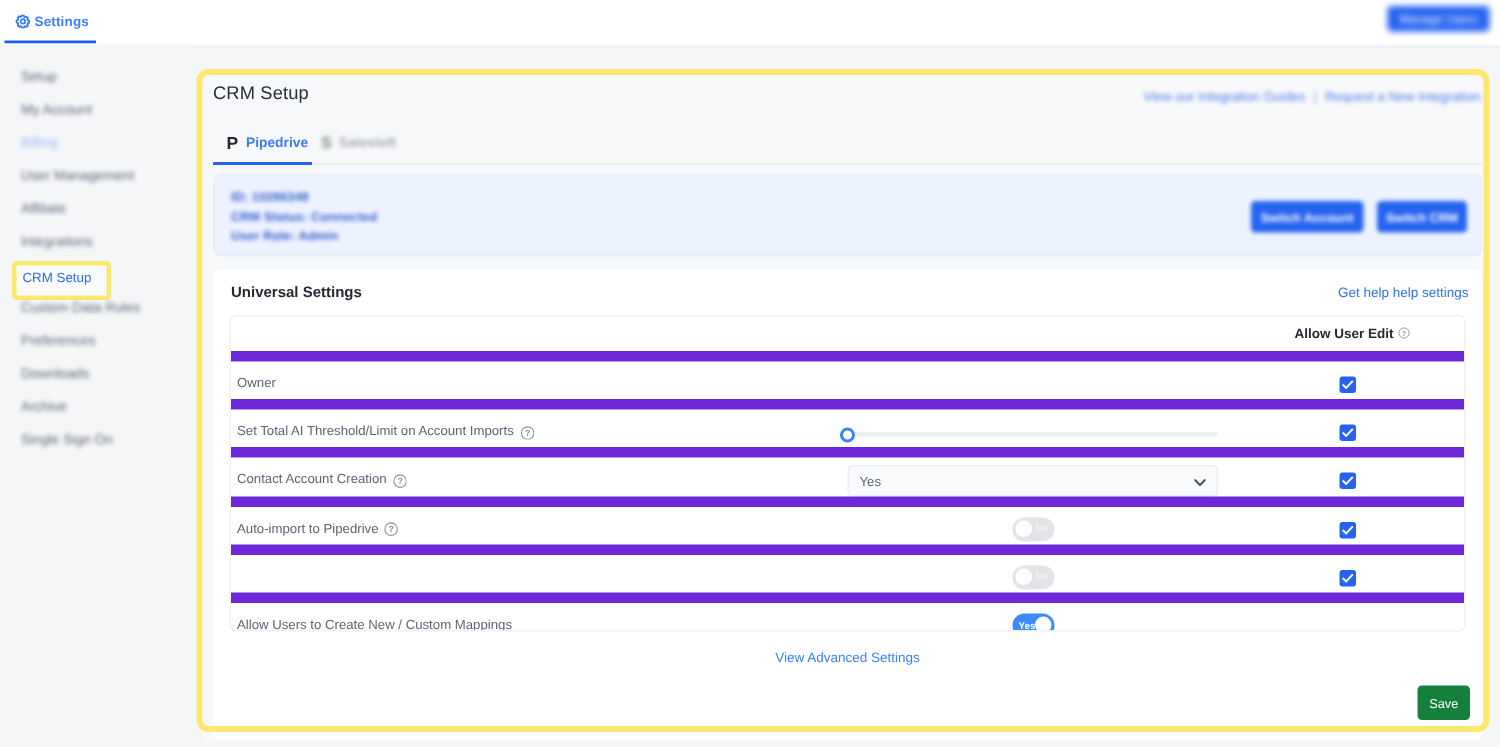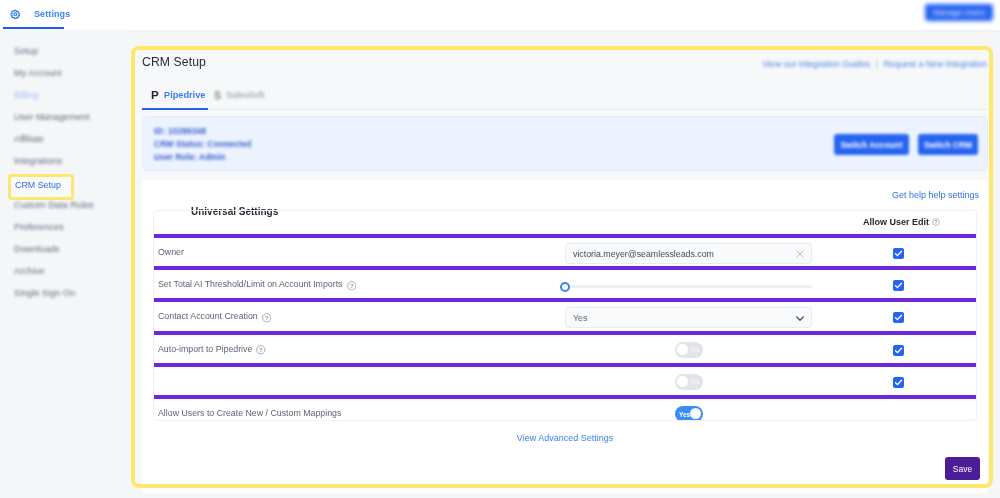--- a/index.html
+++ b/index.html
@@ -4,21 +4,21 @@
 <style>
   * { box-sizing: border-box; margin:0; padding:0; }
   html,body { width:1000px; height:498px; overflow:hidden; }
   body { font-family:"Liberation Sans", sans-serif; background:#f5f6f8; }
   .blur1 { filter: blur(1.5px); }
   .blur2 { filter: blur(2.2px); }
 
   
   #topbar { position:absolute; left:0; top:0; width:1000px; height:30px; background:#ffffff; }
   #topbar .rule { position:absolute; left:0; top:29px; width:1000px; height:3px; background:linear-gradient(to bottom,#fcfcfd,#eceef2); }
-  .settings-tab { position:absolute; left:9.5px; top:8.5px; display:flex; align-items:flex-start; gap:14px; }
+  .settings-tab { position:absolute; left:9.5px; top:8.5px; display:flex; align-items:flex-start; gap:3px; }
   .settings-tab .label { color:#3b82f6; font-size:9px; font-weight:bold; letter-spacing:.1px; filter:blur(0.4px); }
   .tab-underline { position:absolute; left:3px; top:27px; width:61px; height:2px; background:#1b5cf3; }
   .manage-btn { position:absolute; left:925px; top:4px; width:68px; height:17px; background:#2563f0;
                 border-radius:3px; color:#fff; font-size:8px; display:flex; align-items:center; justify-content:center; }
 
   
   #sidebar { position:absolute; left:0; top:30px; width:128px; height:468px; background:#f5f6f8; }
   .side-item { position:absolute; left:14px; font-size:9.2px; color:#62697a; white-space:nowrap; }
   .side-item.billing { color:#9dbdf7; }
   .crm-chip { position:absolute; left:8px; width:66px; height:26px; background:#f9fafc;
@@ -54,29 +54,29 @@
   .infobox .l2 { top:22px; }
   .infobox .l3 { top:35px; }
   .sw-btn { position:absolute; top:17px; height:21px; background:#2563f0; border-radius:3px; color:#fff;
             font-size:8.3px; font-weight:bold; display:flex; align-items:center; justify-content:center; }
   .sw-acct { left:691px; width:75px; }
   .sw-crm { left:775px; width:60px; }
 
   
   #panel { position:absolute; left:142px; top:180px; width:846px; height:313px; background:#ffffff; border-radius:4px; }
 
-  .us-title { position:absolute; left:154px; top:206px; font-size:10px; font-weight:bold; color:#252931;margin-left:37px; }
+  .us-title { position:absolute; left:154px; top:190px; font-size:10px; font-weight:bold; color:#252931; }
   .us-help { position:absolute; left:700px; top:190px; width:279px; text-align:right; font-size:9px; color:#2f74e8; }
 
   .table { position:absolute; left:153px; top:210px; width:824px; height:211px; overflow:hidden;
            border:1px solid #eef0f3; border-radius:4px; }
   .thead { position:absolute; left:0; top:0; width:822px; height:23px; }
   .th-allow { position:absolute; right:36px; top:6px; font-size:9px; font-weight:bold; color:#252931;
               display:flex; align-items:center; gap:3px; }
-  .row { position:absolute; left:0; width:822px; height:31px; border-top:4px solid #6d28d9; }
+  .row { position:absolute; left:0; width:822px; height:31px; border-top:7px solid #6d28d9; }
   .row .rlabel { position:absolute; left:4px; top:9px; font-size:8.8px; color:#5b6475; display:flex; align-items:center; gap:4px; white-space:nowrap; }
   .q { display:inline-block; width:9.5px; height:9.5px; position:relative; top:1.5px; }
 
   .ctrl { position:absolute; left:411px; top:5px; }
   .input-box { width:247px; height:21px; background:#f9fafb; border:1px solid #e9ecf0; border-radius:3px; position:relative; }
   .input-box .val { position:absolute; left:7px; top:5px; font-size:8.8px; color:#424a58; }
   .input-box .xx { position:absolute; right:7px; top:6px; }
   .select-box { width:247px; height:21px; background:#f9fafb; border:1px solid #e9ecf0; border-radius:3px; position:relative; }
   .select-box .val { position:absolute; left:7px; top:5px; font-size:8.8px; color:#5b6475; }
 
@@ -91,21 +91,21 @@
   .toggle.off .knob { left:2px; }
   .toggle.on  .knob { right:2px; }
   .toggle .tlab { position:absolute; top:4.5px; font-size:6.5px; line-height:7px; font-weight:bold; }
   .toggle.off .tlab { right:4px; color:#f2f3f5; }
   .toggle.on  .tlab { left:4px; color:#ffffff; }
 
   .cb { position:absolute; right:72px; top:10px; width:11px; height:11px; background:#2563f0;
         border-radius:2px; }
 
   .adv-link { position:absolute; left:153px; top:433px; width:824px; text-align:center; font-size:9px; color:#3b82f6; }
-  .save-btn { position:absolute; left:945px; top:457px; width:35px; height:23px; background:#4c1d95;
+  .save-btn { position:absolute; left:945px; top:457px; width:35px; height:23px; background:#15803d;
               border-radius:3px; color:#fff; font-size:8.5px; display:flex; align-items:center; justify-content:center; }
 </style>
 </head>
 <body>
 
 <div id="topbar">
   <div class="settings-tab">
     <svg width="10.5" height="10.5" viewBox="0 0 24 24">
       <g fill="none" stroke="#2f7bf2" stroke-width="2.6" stroke-linejoin="round">
         <path d="M10.3 3.1h3.4l.32 2.1 1.7 .71 1.75-1.21 2.42 2.42-1.21 1.75 .71 1.7 2.1 .32v3.4l-2.1 .32-.71 1.7 1.21 1.75-2.42 2.42-1.75-1.21-1.7 .71-.32 2.1h-3.4l-.32-2.1-1.7-.71-1.75 1.21-2.42-2.42 1.21-1.75-.71-1.7L2.3 13.7v-3.4l2.1-.32 .71-1.7L3.9 6.53l2.42-2.42 1.75 1.21 1.7-.71z"></path>
@@ -181,28 +181,20 @@
         <circle cx="8" cy="8" r="6.8" fill="none" stroke="#8a919f" stroke-width="1.2"></circle>
         <text x="8" y="11.6" text-anchor="middle" font-family="Liberation Sans, sans-serif" font-size="9.5" fill="#8a919f">?</text>
       </svg>
     </div>
   </div>
   <div id="rows">
       <div class="row" style="top: 23px;">
         <div class="rlabel">
           <span>Owner</span>
         </div>
-        <div class="ctrl">
-          <div class="input-box">
-            <span class="val">victoria.meyer@seamlessleads.com</span>
-            <svg class="xx" viewBox="0 0 12 12" width="8" height="8">
-              <path d="M1.5 1.5L10.5 10.5M10.5 1.5L1.5 10.5" stroke="#9aa2b0" stroke-width="1.1" stroke-linecap="round"></path>
-            </svg>
-          </div>
-        </div>
         <div class="cb">
           <svg viewBox="0 0 16 16" width="11" height="11" style="display:block">
             <path d="M3.6 8.3L6.5 11.1L12.4 4.8" fill="none" stroke="#fff" stroke-width="1.9" stroke-linecap="round" stroke-linejoin="round"></path>
           </svg>
         </div>
       </div>
       <div class="row" style="top: 55.2px;">
         <div class="rlabel">
           <span>Set Total AI Threshold/Limit on Account Imports</span>
           <svg class="q" viewBox="0 0 16 16">

